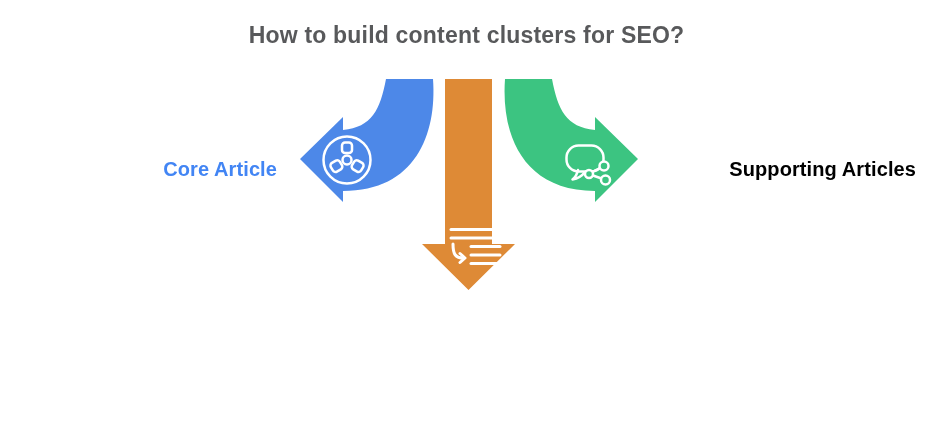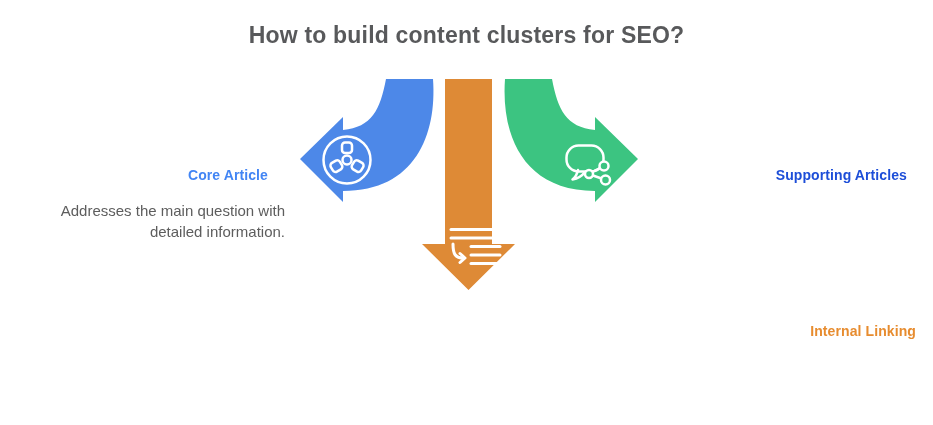--- a/index.html
+++ b/index.html
@@ -11,31 +11,31 @@
     font-family:"Liberation Sans", sans-serif;
   }
   .title{
     position:absolute;top:22px;left:0;right:0;
     margin:0;text-align:center;
     font-size:23px;font-weight:700;color:#58595b;
     letter-spacing:0.2px;
   }
   .diagram-svg{position:absolute;left:0;top:0;}
   .section{position:absolute;}
-  .section h2{margin:17px;font-size:14px;font-weight:700;letter-spacing:0.1px;text-align:right;}
+  .section h2{margin:8px;font-size:20px;font-weight:700;letter-spacing:0.1px;text-align:right;}
   .section p{
     margin:14px 0 0;font-size:15px;line-height:21px;color:#5d5d5d;
   }
   .section-core{top:150px;right:648px;width:252px;text-align:right;}
   .section-core p{margin-left:auto;max-width:250px;}
   .section-supporting{top:150px;left:650px;width:274px;text-align:left;}
   .section-internal{top:306px;left:0;right:0;text-align:center;}
   .section-internal p{max-width:252px;margin:12px auto 0;}
   .h-blue{color:#4285f4;}
-  .h-green{color:#1d4ed8;}
+  .h-green{color:#000000;}
   .h-orange{color:#e78c2f;}
 </style>
 </head>
 <body>
 
 <div class="canvas">
 
   <h1 class="title">How to build content clusters for SEO?</h1>
 
   <svg class="diagram-svg" width="933" height="425" viewBox="0 0 933 425">
@@ -76,24 +76,22 @@
       <line x1="471" y1="246.5" x2="500" y2="246.5"></line>
       <line x1="471" y1="255" x2="500" y2="255"></line>
       <line x1="471" y1="263.5" x2="500" y2="263.5"></line>
       <path d="M 453 244 C 453 254, 455 258, 464 258"></path>
       <path d="M 460 253.5 L 465 258 L 460 262.5"></path>
     </g>
   </svg>
 
   <div class="section section-core">
     <h2 class="h-blue">Core Article</h2>
-    <p>Addresses the main question with detailed information.</p>
   </div>
 
   <div class="section section-supporting">
     <h2 class="h-green">Supporting Articles</h2>
   </div>
 
   <div class="section section-internal">
-    <h2 class="h-orange">Internal Linking</h2>
   </div>
 
 </div>
 
 </body></html>

